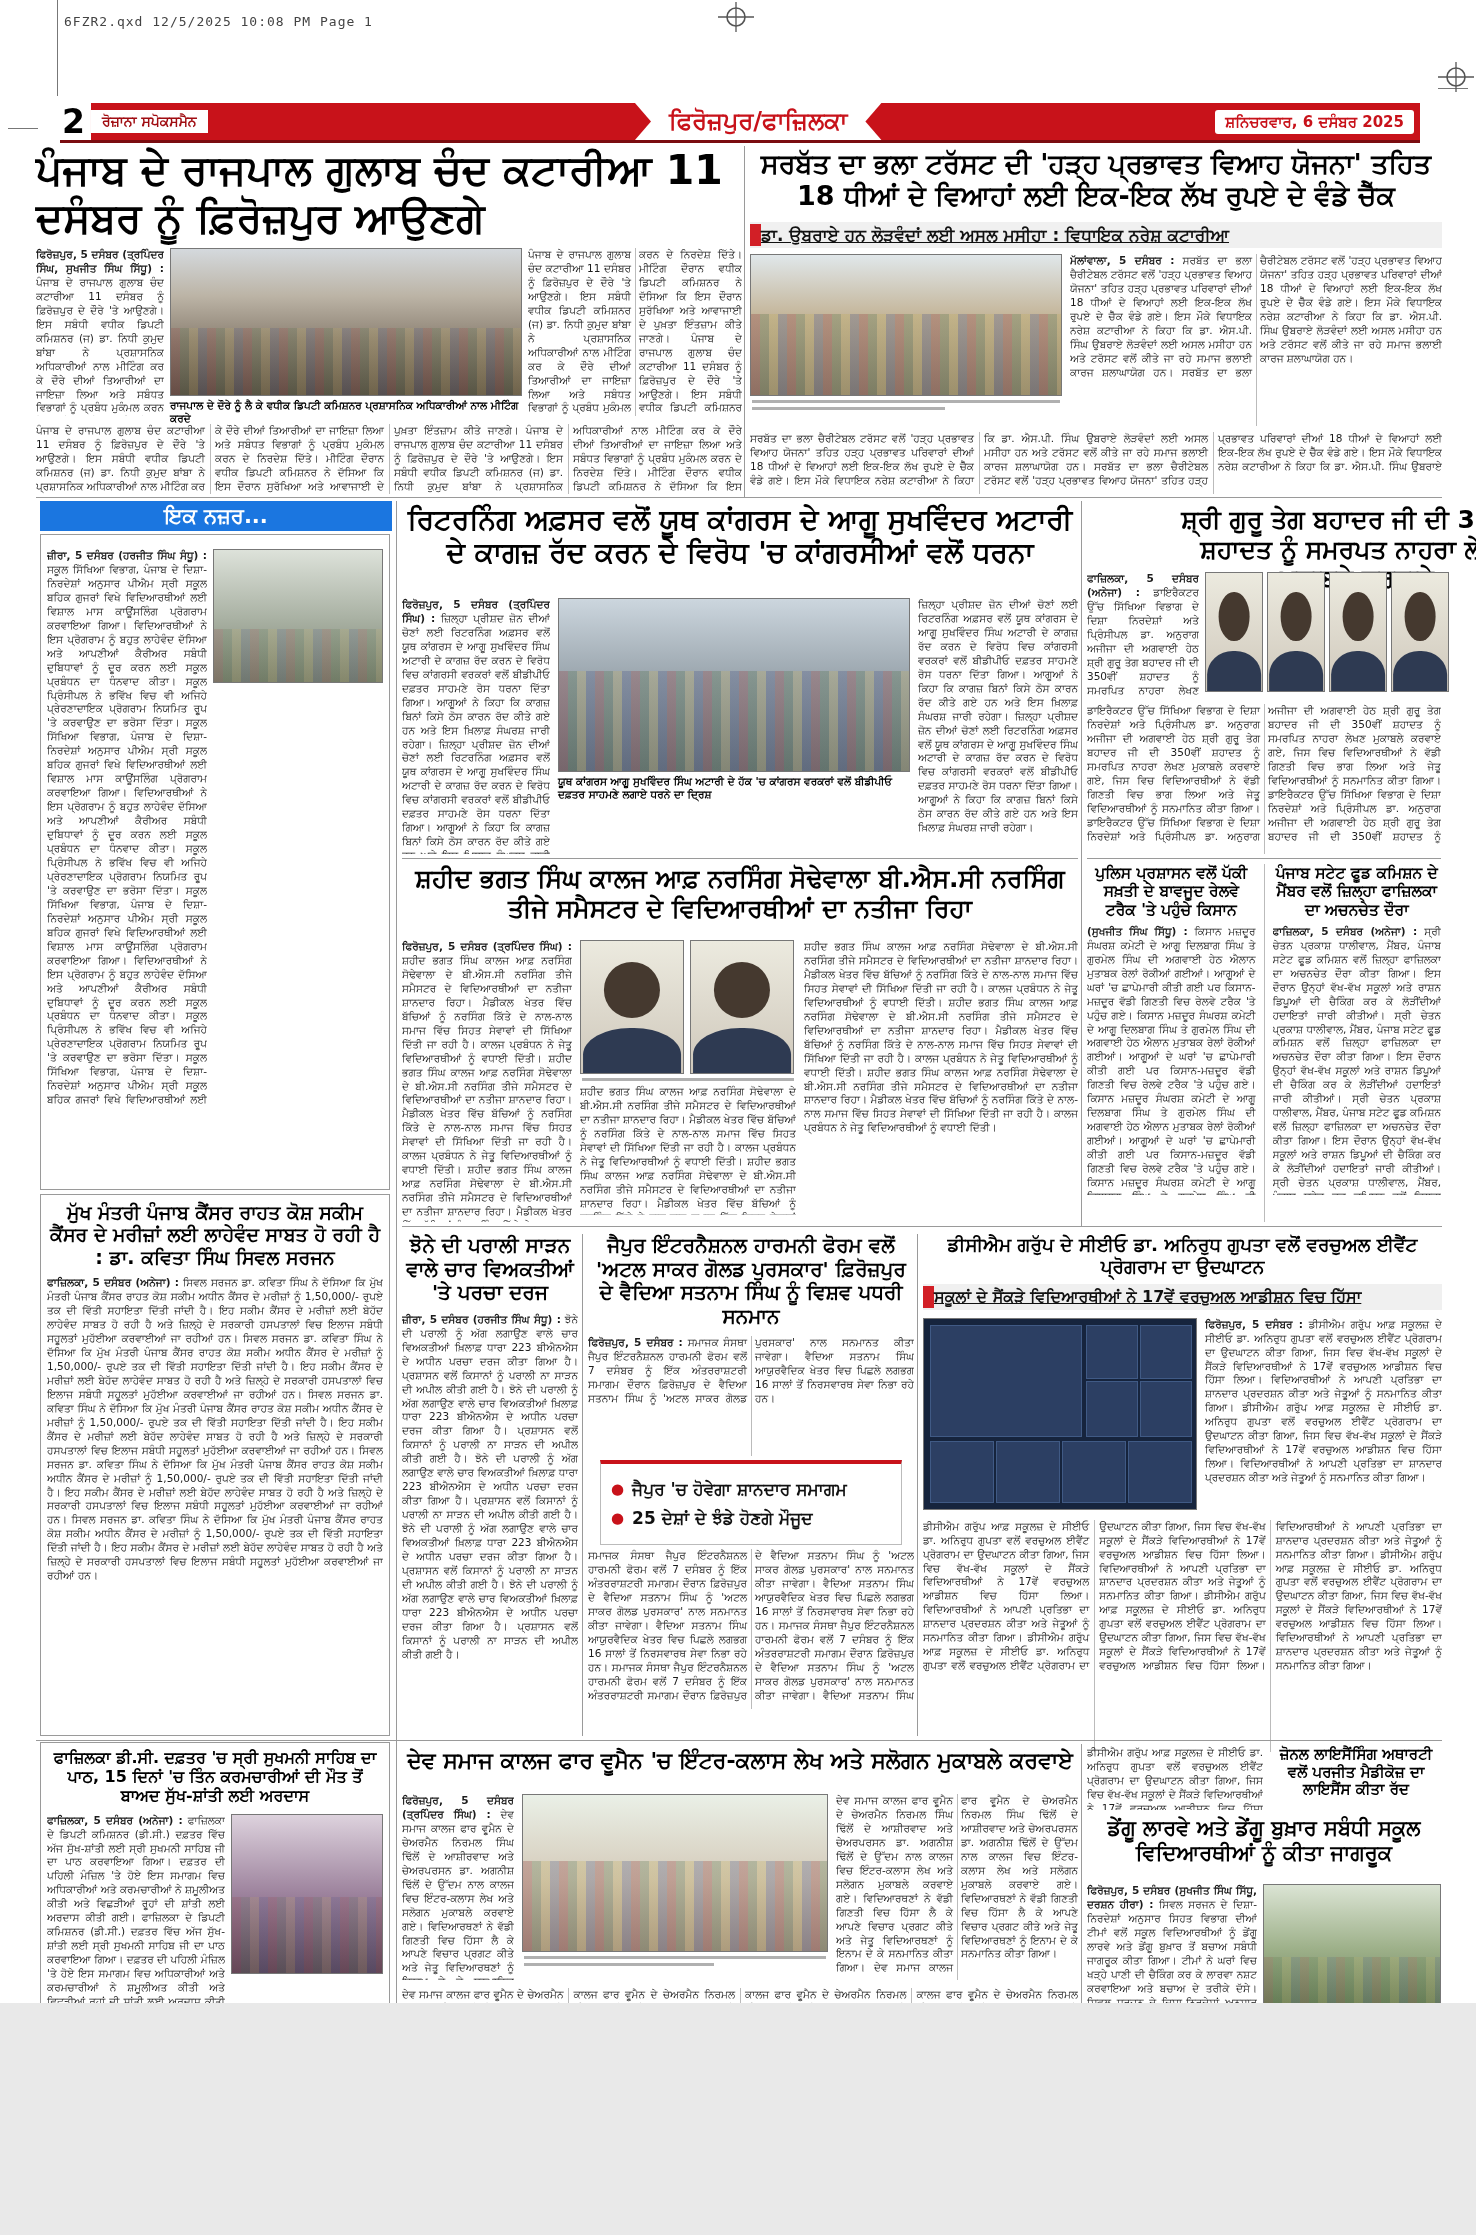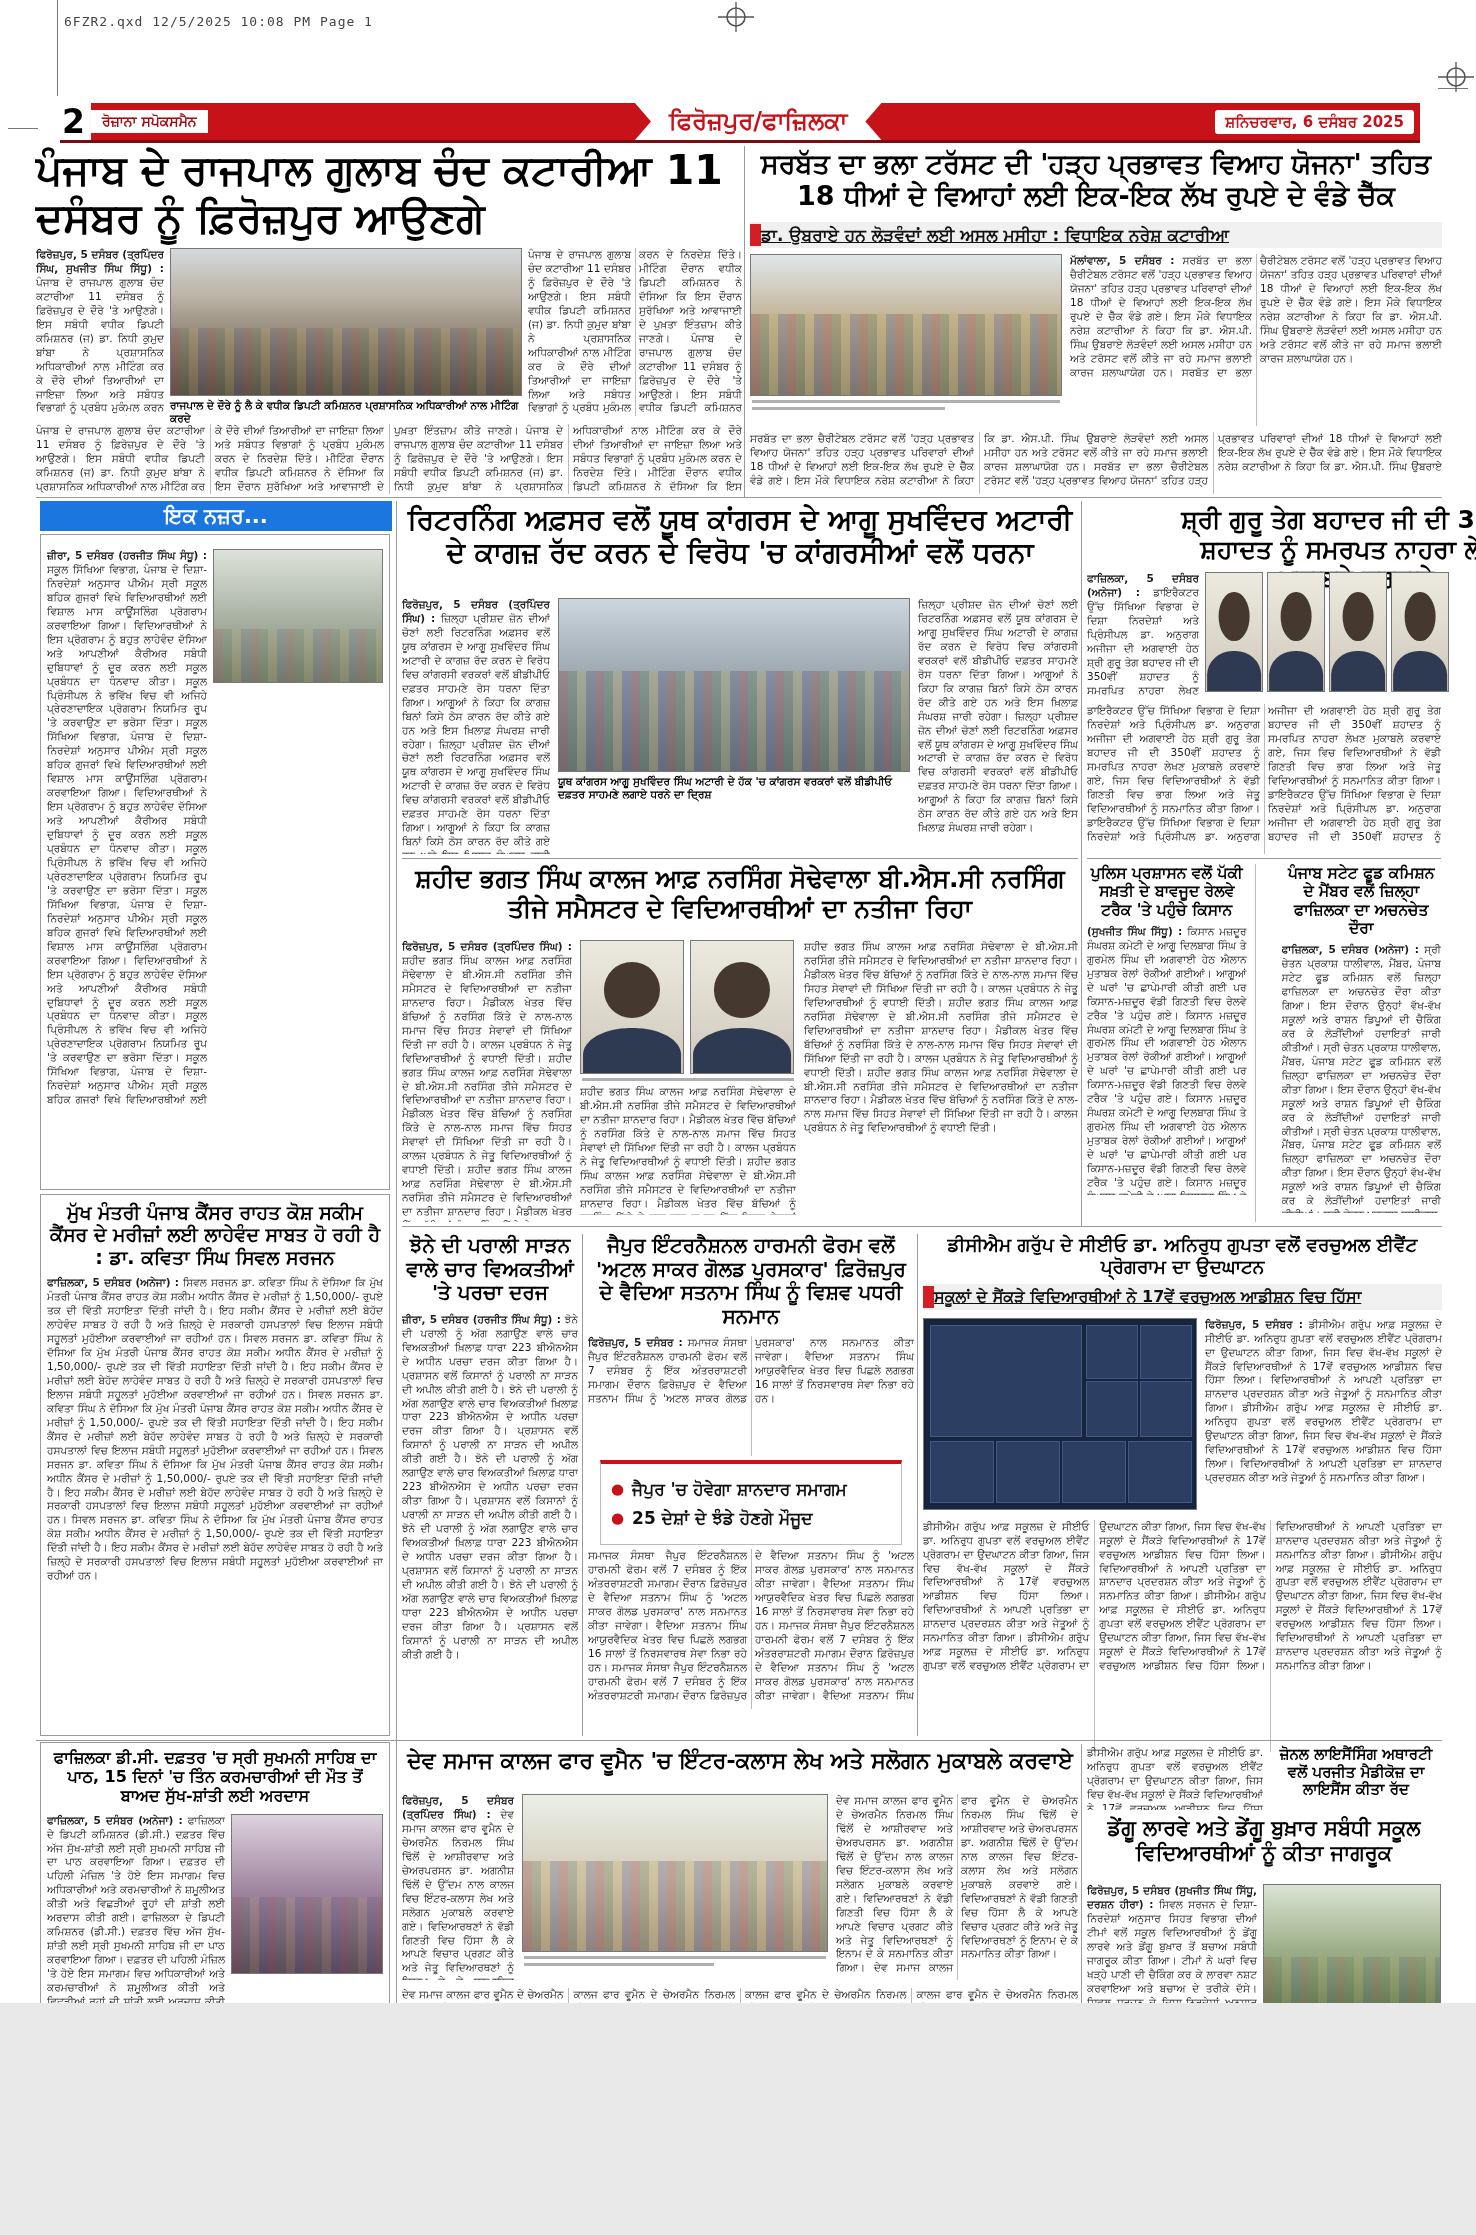--- a/index.html
+++ b/index.html
@@ -224,21 +224,21 @@
       <div class="portrait" style="width:56px;height:118px;"></div>
       <div class="portrait" style="width:56px;height:118px;"></div>
       <div class="portrait" style="width:56px;height:118px;"></div>
       <div class="portrait" style="width:56px;height:118px;"></div>
     </div>
   </div>
   <div class="abs bt" style="left:1087px;top:704px;width:354px;height:150px;column-count:2;column-gap:8px;column-rule:1px solid #bbb;">ਡਾਇਰੈਕਟਰ ਉੱਚ ਸਿੱਖਿਆ ਵਿਭਾਗ ਦੇ ਦਿਸ਼ਾ ਨਿਰਦੇਸ਼ਾਂ ਅਤੇ ਪ੍ਰਿੰਸੀਪਲ ਡਾ. ਅਨੁਰਾਗ ਅਜੀਜਾ ਦੀ ਅਗਵਾਈ ਹੇਠ ਸ਼੍ਰੀ ਗੁਰੂ ਤੇਗ ਬਹਾਦਰ ਜੀ ਦੀ 350ਵੀਂ ਸ਼ਹਾਦਤ ਨੂੰ ਸਮਰਪਿਤ ਨਾਹਰਾ ਲੇਖਣ ਮੁਕਾਬਲੇ ਕਰਵਾਏ ਗਏ, ਜਿਸ ਵਿਚ ਵਿਦਿਆਰਥੀਆਂ ਨੇ ਵੱਡੀ ਗਿਣਤੀ ਵਿਚ ਭਾਗ ਲਿਆ ਅਤੇ ਜੇਤੂ ਵਿਦਿਆਰਥੀਆਂ ਨੂੰ ਸਨਮਾਨਿਤ ਕੀਤਾ ਗਿਆ। ਡਾਇਰੈਕਟਰ ਉੱਚ ਸਿੱਖਿਆ ਵਿਭਾਗ ਦੇ ਦਿਸ਼ਾ ਨਿਰਦੇਸ਼ਾਂ ਅਤੇ ਪ੍ਰਿੰਸੀਪਲ ਡਾ. ਅਨੁਰਾਗ ਅਜੀਜਾ ਦੀ ਅਗਵਾਈ ਹੇਠ ਸ਼੍ਰੀ ਗੁਰੂ ਤੇਗ ਬਹਾਦਰ ਜੀ ਦੀ 350ਵੀਂ ਸ਼ਹਾਦਤ ਨੂੰ ਸਮਰਪਿਤ ਨਾਹਰਾ ਲੇਖਣ ਮੁਕਾਬਲੇ ਕਰਵਾਏ ਗਏ, ਜਿਸ ਵਿਚ ਵਿਦਿਆਰਥੀਆਂ ਨੇ ਵੱਡੀ ਗਿਣਤੀ ਵਿਚ ਭਾਗ ਲਿਆ ਅਤੇ ਜੇਤੂ ਵਿਦਿਆਰਥੀਆਂ ਨੂੰ ਸਨਮਾਨਿਤ ਕੀਤਾ ਗਿਆ। ਡਾਇਰੈਕਟਰ ਉੱਚ ਸਿੱਖਿਆ ਵਿਭਾਗ ਦੇ ਦਿਸ਼ਾ ਨਿਰਦੇਸ਼ਾਂ ਅਤੇ ਪ੍ਰਿੰਸੀਪਲ ਡਾ. ਅਨੁਰਾਗ ਅਜੀਜਾ ਦੀ ਅਗਵਾਈ ਹੇਠ ਸ਼੍ਰੀ ਗੁਰੂ ਤੇਗ ਬਹਾਦਰ ਜੀ ਦੀ 350ਵੀਂ ਸ਼ਹਾਦਤ ਨੂੰ ਸਮਰਪਿਤ ਨਾਹਰਾ ਲੇਖਣ ਮੁਕਾਬਲੇ ਕਰਵਾਏ ਗਏ, ਜਿਸ ਵਿਚ ਵਿਦਿਆਰਥੀਆਂ ਨੇ ਵੱਡੀ ਗਿਣਤੀ ਵਿਚ ਭਾਗ ਲਿਆ ਅਤੇ ਜੇਤੂ ਵਿਦਿਆਰਥੀਆਂ ਨੂੰ ਸਨਮਾਨਿਤ ਕੀਤਾ ਗਿਆ।</div>
 
   <div class="hr" style="left:1087px;top:858px;width:354px;"></div>
 
-  <div class="abs flex" style="left:1087px;top:864px;width:354px;height:358px;gap:26px;">
+  <div class="abs flex" style="left:1087px;top:864px;width:354px;height:358px;gap:8px;">
     <div style="flex:1;border-right:1px solid #bbb;padding-right:8px;">
       <div class="hl ctr" style="font-size:15.5px;">ਪੁਲਿਸ ਪ੍ਰਸ਼ਾਸਨ ਵਲੋਂ ਪੱਕੀ ਸਖ਼ਤੀ ਦੇ ਬਾਵਜੂਦ ਰੇਲਵੇ ਟਰੈਕ 'ਤੇ ਪਹੁੰਚੇ ਕਿਸਾਨ</div>
       <div class="bt" style="margin-top:6px;height:270px;">
         <span class="dl">(ਸੁਖਜੀਤ ਸਿੰਘ ਸਿੱਧੂ) :</span>
         <span>ਕਿਸਾਨ ਮਜ਼ਦੂਰ ਸੰਘਰਸ਼ ਕਮੇਟੀ ਦੇ ਆਗੂ ਦਿਲਬਾਗ ਸਿੰਘ ਤੇ ਗੁਰਮੇਲ ਸਿੰਘ ਦੀ ਅਗਵਾਈ ਹੇਠ ਐਲਾਨ ਮੁਤਾਬਕ ਰੇਲਾਂ ਰੋਕੀਆਂ ਗਈਆਂ। ਆਗੂਆਂ ਦੇ ਘਰਾਂ 'ਚ ਛਾਪੇਮਾਰੀ ਕੀਤੀ ਗਈ ਪਰ ਕਿਸਾਨ-ਮਜ਼ਦੂਰ ਵੱਡੀ ਗਿਣਤੀ ਵਿਚ ਰੇਲਵੇ ਟਰੈਕ 'ਤੇ ਪਹੁੰਚ ਗਏ। ਕਿਸਾਨ ਮਜ਼ਦੂਰ ਸੰਘਰਸ਼ ਕਮੇਟੀ ਦੇ ਆਗੂ ਦਿਲਬਾਗ ਸਿੰਘ ਤੇ ਗੁਰਮੇਲ ਸਿੰਘ ਦੀ ਅਗਵਾਈ ਹੇਠ ਐਲਾਨ ਮੁਤਾਬਕ ਰੇਲਾਂ ਰੋਕੀਆਂ ਗਈਆਂ। ਆਗੂਆਂ ਦੇ ਘਰਾਂ 'ਚ ਛਾਪੇਮਾਰੀ ਕੀਤੀ ਗਈ ਪਰ ਕਿਸਾਨ-ਮਜ਼ਦੂਰ ਵੱਡੀ ਗਿਣਤੀ ਵਿਚ ਰੇਲਵੇ ਟਰੈਕ 'ਤੇ ਪਹੁੰਚ ਗਏ। ਕਿਸਾਨ ਮਜ਼ਦੂਰ ਸੰਘਰਸ਼ ਕਮੇਟੀ ਦੇ ਆਗੂ ਦਿਲਬਾਗ ਸਿੰਘ ਤੇ ਗੁਰਮੇਲ ਸਿੰਘ ਦੀ ਅਗਵਾਈ ਹੇਠ ਐਲਾਨ ਮੁਤਾਬਕ ਰੇਲਾਂ ਰੋਕੀਆਂ ਗਈਆਂ। ਆਗੂਆਂ ਦੇ ਘਰਾਂ 'ਚ ਛਾਪੇਮਾਰੀ ਕੀਤੀ ਗਈ ਪਰ ਕਿਸਾਨ-ਮਜ਼ਦੂਰ ਵੱਡੀ ਗਿਣਤੀ ਵਿਚ ਰੇਲਵੇ ਟਰੈਕ 'ਤੇ ਪਹੁੰਚ ਗਏ। ਕਿਸਾਨ ਮਜ਼ਦੂਰ ਸੰਘਰਸ਼ ਕਮੇਟੀ ਦੇ ਆਗੂ ਦਿਲਬਾਗ ਸਿੰਘ ਤੇ ਗੁਰਮੇਲ ਸਿੰਘ ਦੀ ਅਗਵਾਈ ਹੇਠ ਐਲਾਨ ਮੁਤਾਬਕ ਰੇਲਾਂ ਰੋਕੀਆਂ ਗਈਆਂ। ਆਗੂਆਂ ਦੇ ਘਰਾਂ 'ਚ ਛਾਪੇਮਾਰੀ ਕੀਤੀ ਗਈ ਪਰ ਕਿਸਾਨ-ਮਜ਼ਦੂਰ ਵੱਡੀ ਗਿਣਤੀ ਵਿਚ ਰੇਲਵੇ ਟਰੈਕ 'ਤੇ ਪਹੁੰਚ ਗਏ।</span>
       </div>
     </div>
     <div style="flex:1;">
       <div class="hl ctr" style="font-size:15.5px;">ਪੰਜਾਬ ਸਟੇਟ ਫੂਡ ਕਮਿਸ਼ਨ ਦੇ ਮੈਂਬਰ ਵਲੋਂ ਜ਼ਿਲ੍ਹਾ ਫਾਜ਼ਿਲਕਾ ਦਾ ਅਚਨਚੇਤ ਦੌਰਾ</div>
       <div class="bt" style="margin-top:6px;height:270px;">

